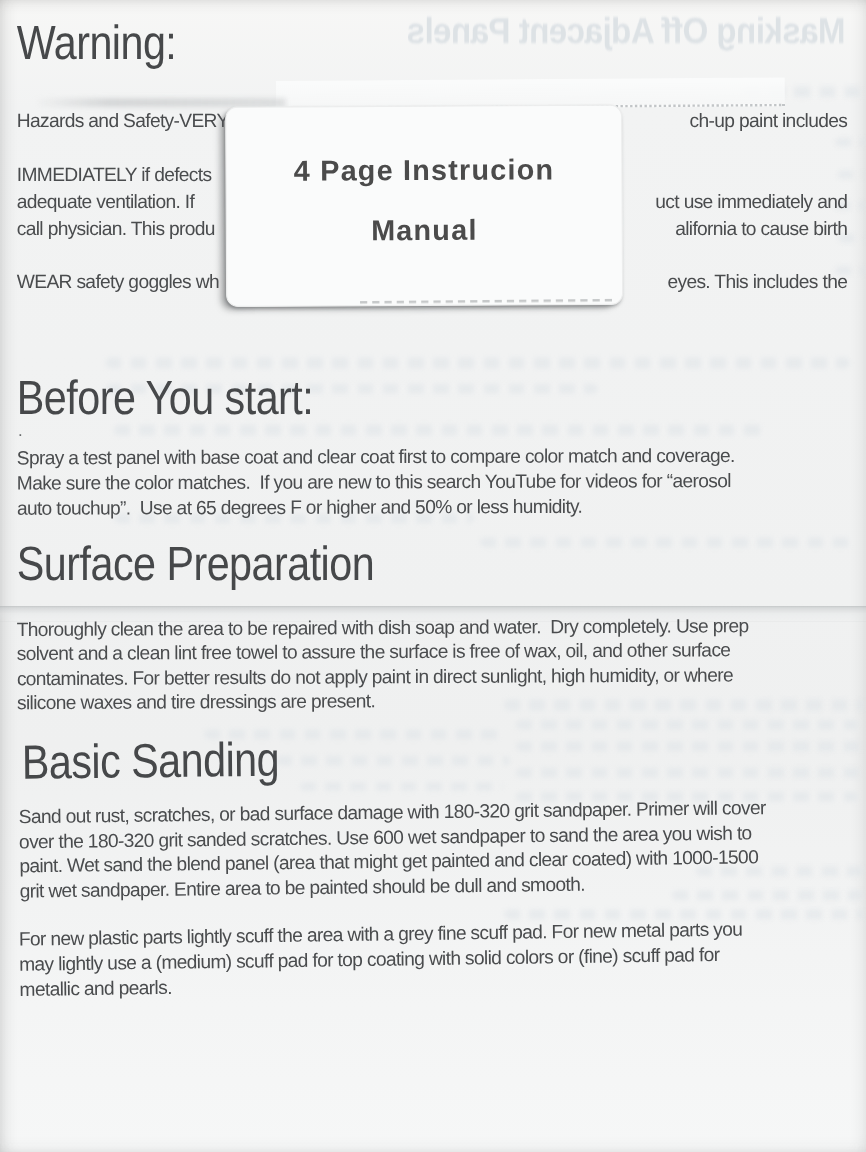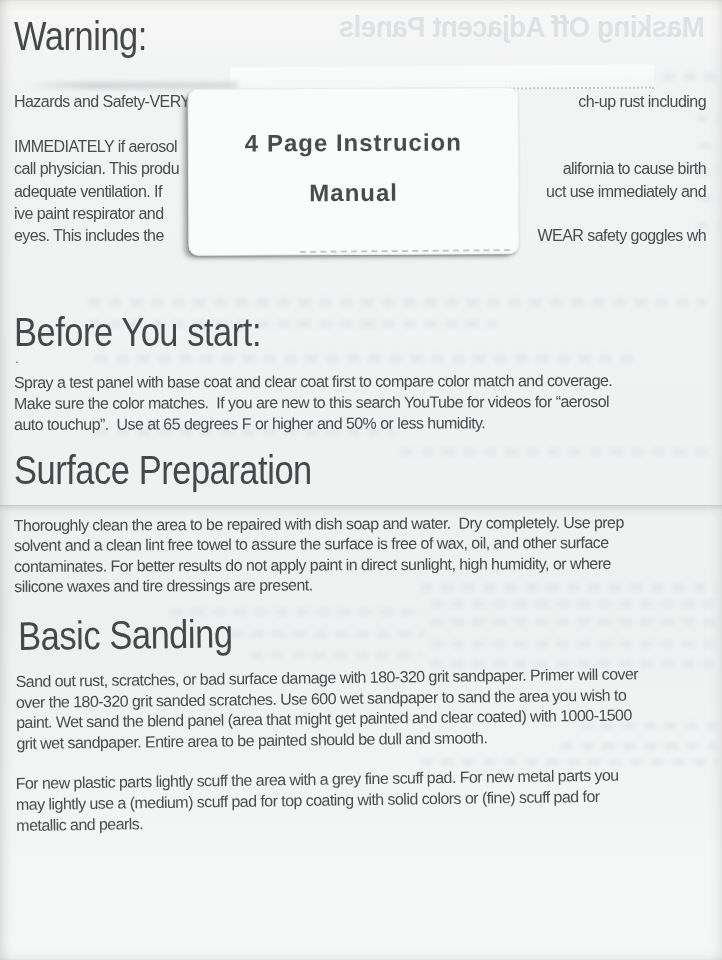--- a/index.html
+++ b/index.html
@@ -98,41 +98,40 @@
   <div class="bleed-line" style="top:660px;left:430px;width:285px;height:8px;"></div>
   <div class="bleed-line" style="top:722px;left:580px;width:140px;height:8px;"></div>
   <div class="bleed-line" style="top:742px;left:560px;width:160px;height:8px;"></div>
   <div class="bleed-line" style="top:758px;left:420px;width:300px;height:8px;"></div>
 
   <h1 class="h" style="top:14px;">Warning:</h1>
 
   <div class="para" style="top:91px;">
     <div class="wline">
       <span>Hazards and Safety-VERY</span>
-      <span>ch-up rust including</span>
+      <span>ch-up paint includes</span>
     </div>
     <div class="wline">
     </div>
     <div class="wline">
-      <span>IMMEDIATELY if aerosol</span>
+      <span>IMMEDIATELY if defects</span>
+    </div>
+    <div class="wline">
+      <span>adequate ventilation. If</span>
+      <span>uct use immediately and</span>
     </div>
     <div class="wline">
       <span>call physician. This produ</span>
       <span>alifornia to cause birth</span>
     </div>
     <div class="wline">
-      <span>adequate ventilation. If</span>
-      <span>uct use immediately and</span>
     </div>
     <div class="wline">
-      <span>ive paint respirator and</span>
-    </div>
-    <div class="wline">
+      <span>WEAR safety goggles wh</span>
       <span>eyes. This includes the</span>
-      <span>WEAR safety goggles wh</span>
     </div>
   </div>
 
   <div class="backing-strip"></div>
   <div class="streak"></div>
   <div class="sticker">
     <div class="sticker-l1">4 Page Instrucion</div>
     <div class="sticker-l2">Manual</div>
   </div>
   <div class="sticker-edge-dash"></div>

